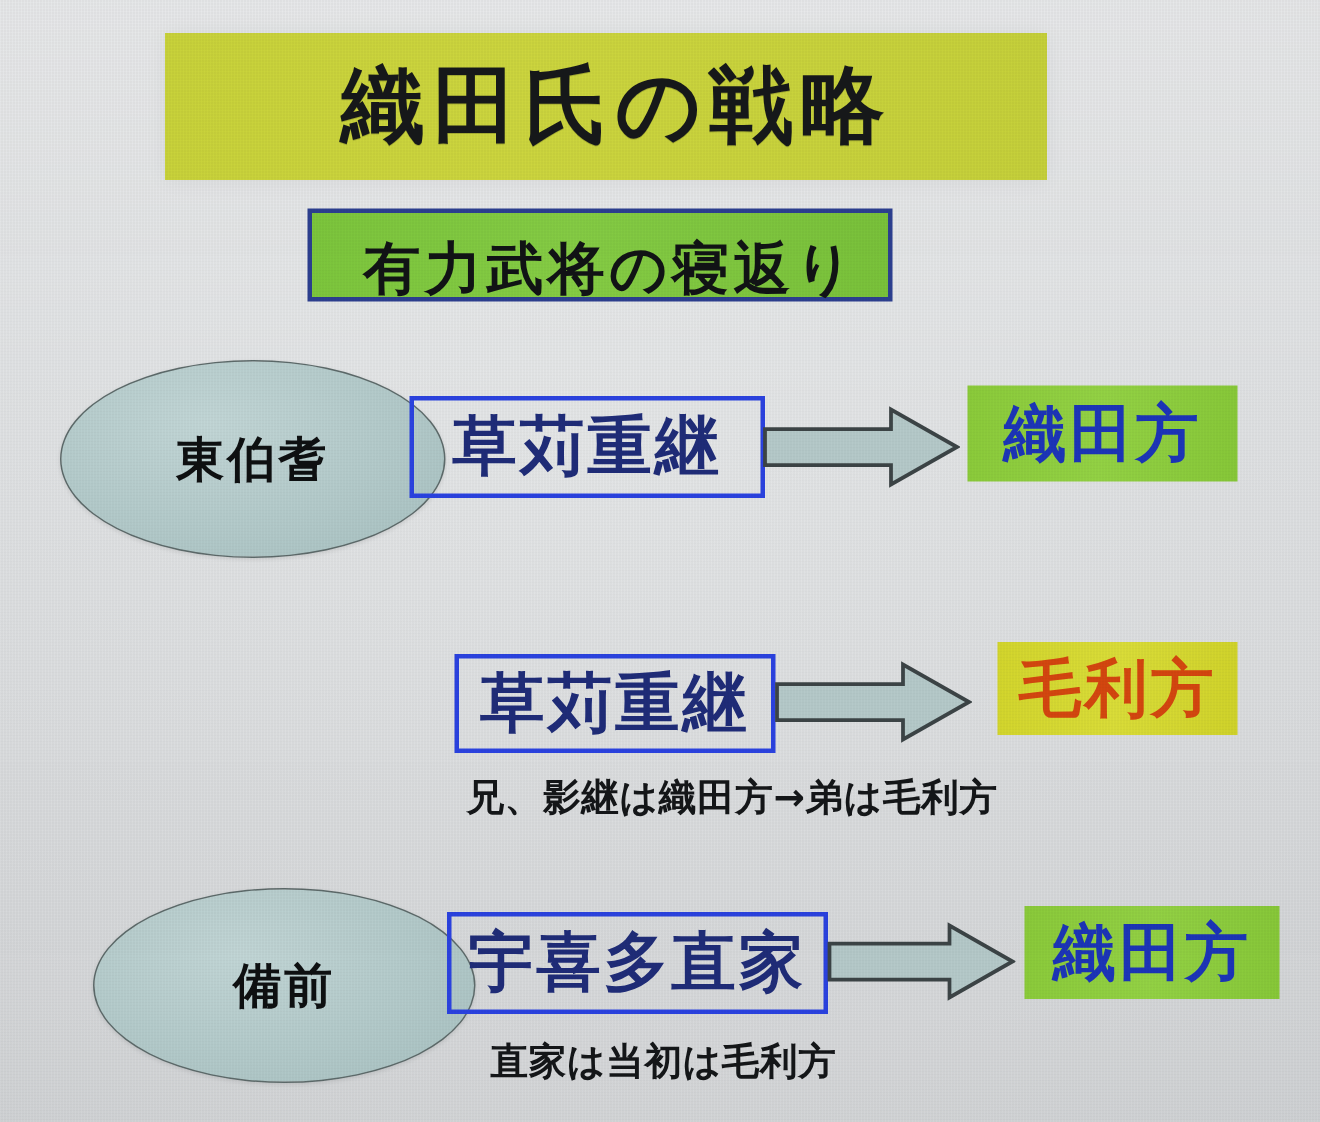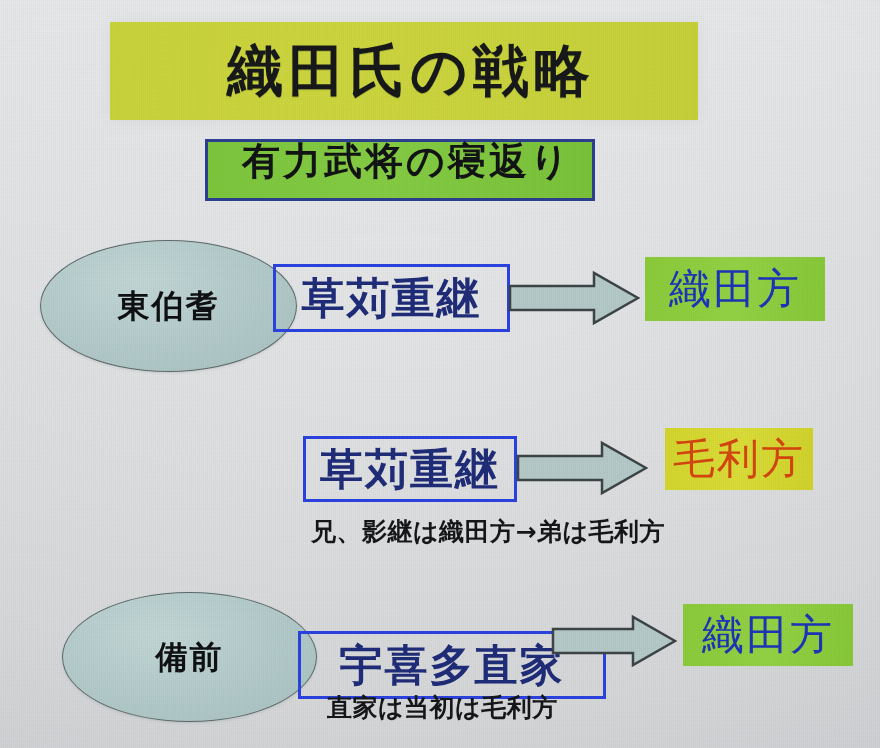--- a/index.html
+++ b/index.html
@@ -61,21 +61,21 @@
   
   #subtitle-box {
     left: 205px;
     top: 139px;
     width: 390px;
     height: 62px;
     background: linear-gradient(95deg, #7cc63c 0%, #85cc44 45%, #79c23a 100%);
     border: 3px solid #2c3f90;
     box-sizing: border-box;
     display: flex;
-    align-items: flex-start;
+    align-items: flex-end;
     justify-content: center;
   }
   #subtitle-text {
     font-size: 38px;
     font-weight: 700;
     color: #111315;
     letter-spacing: 3px;
     line-height: 1;
   }
 
@@ -126,21 +126,21 @@
   .arrow-wrap svg { display: block; }
 
   .side-badge {
     position: absolute;
     display: flex;
     align-items: center;
     justify-content: center;
   }
   .side-badge .side-label {
     font-size: 42px;
-    font-weight: 400;
+    font-weight: 700;
     letter-spacing: 2px;
     line-height: 1;
     white-space: nowrap;
   }
   .side-oda {
     background: linear-gradient(95deg, #8bcb3a 0%, #93d244 50%, #87c838 100%);
   }
   .side-oda .side-label { color: #1c35b8; }
   .side-mori {
     background: linear-gradient(95deg, #d3d62c 0%, #dadd38 50%, #d0d32a 100%);
@@ -196,33 +196,33 @@
     <div class="person-box" style="left:303px; top:36px; width:214px; height:66px;">
       <span class="person-name">草苅重継</span>
     </div>
 
     <div class="arrow-wrap" style="left:516px; top:40px;">
       <svg width="132" height="56" viewBox="0 0 132 56">
         <polygon points="2,16 86,16 86,3 130,28 86,53 86,40 2,40" fill="#b5c9c9" stroke="#3c4446" stroke-width="2.5" stroke-linejoin="miter"></polygon>
       </svg>
     </div>
 
-    <div class="side-badge side-mori" style="left:665px; top:28px; width:148px; height:62px;">
+    <div class="side-badge side-mori" style="left:665px; top:28px; width:160px; height:62px;">
       <span class="side-label">毛利方</span>
     </div>
 
     <div class="note" style="left:311px; top:119px;">兄、影継は織田方→弟は毛利方</div>
   </div>
 
   <div class="abs row" id="row-2">
     <div class="region-ellipse" style="left:62px; top:24px; width:253px; height:128px;">
       <span class="region-label">備前</span>
     </div>
 
-    <div class="person-box" style="left:298px; top:40px; width:308px; height:68px;margin-top:23px;">
+    <div class="person-box" style="left:298px; top:40px; width:254px; height:68px;">
       <span class="person-name">宇喜多直家</span>
     </div>
 
     <div class="arrow-wrap" style="left:551px; top:46px;">
       <svg width="126" height="54" viewBox="0 0 126 54">
         <polygon points="2,15 82,15 82,3 124,27 82,51 82,39 2,39" fill="#b5c9c9" stroke="#3c4446" stroke-width="2.5" stroke-linejoin="miter"></polygon>
       </svg>
     </div>
 
     <div class="side-badge side-oda" style="left:683px; top:36px; width:170px; height:62px;">

